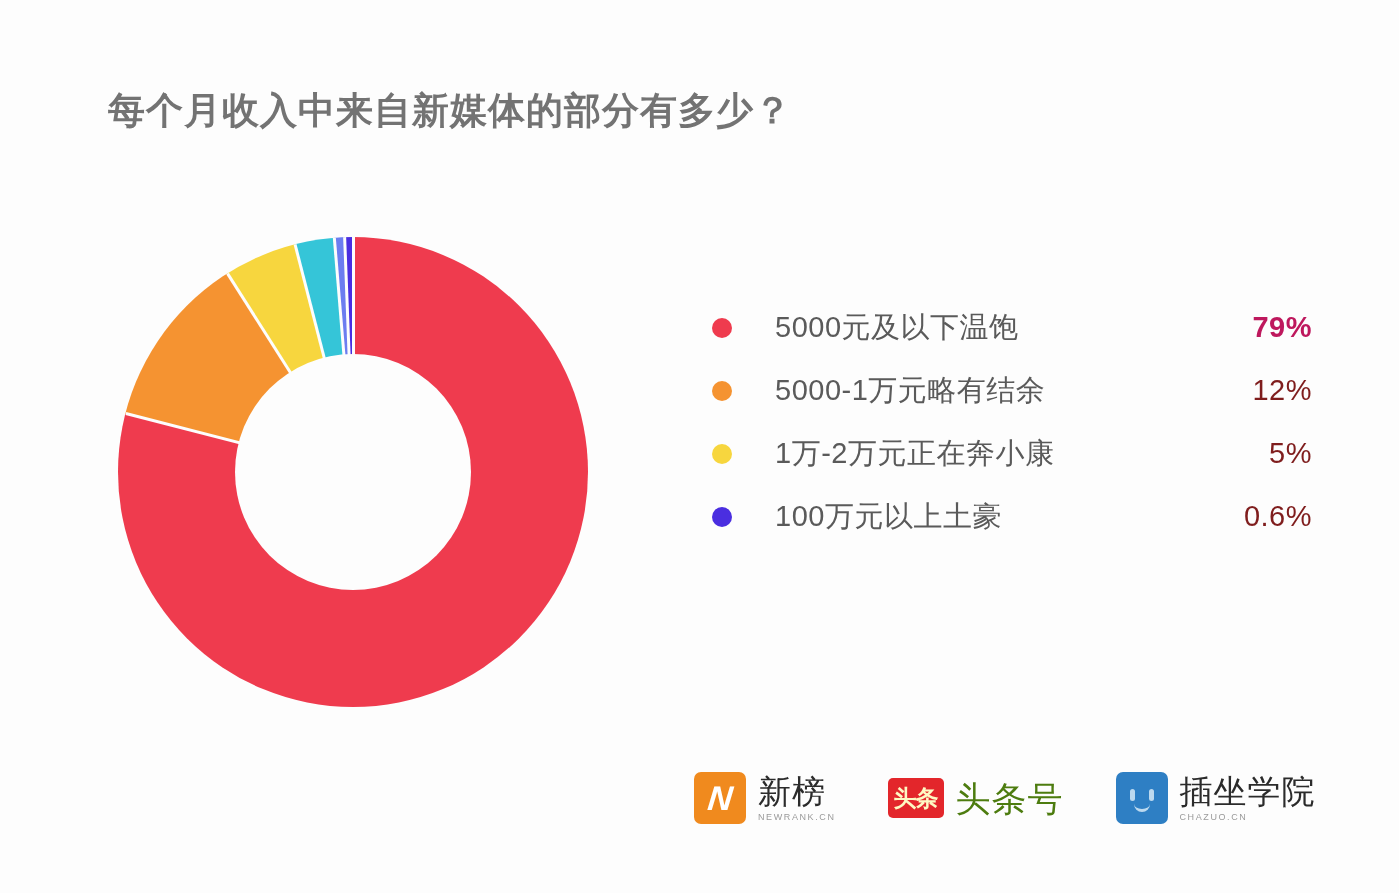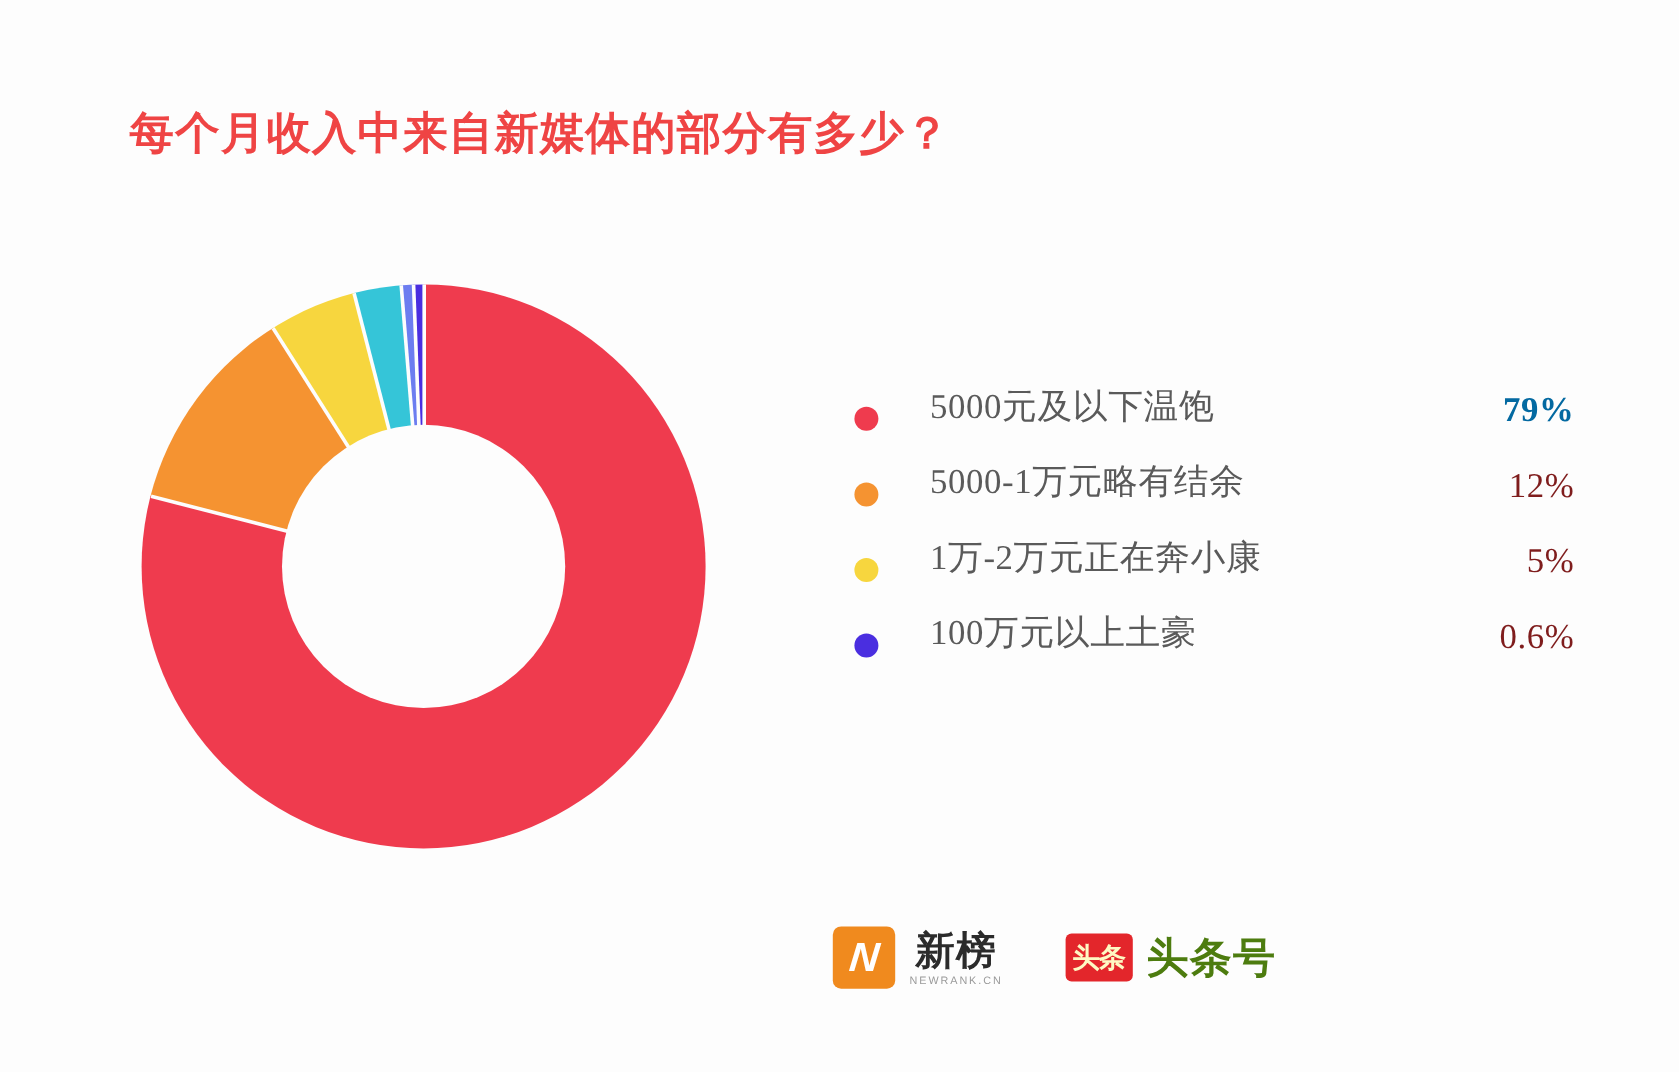--- a/index.html
+++ b/index.html
@@ -15,21 +15,21 @@
     position: relative;
   }
 
   
   #chart-title {
     position: absolute;
     left: 108px;
     top: 86px;
     font-size: 37px;
     font-weight: bold;
-    color: #ef4444;
+    color: #737373;
     letter-spacing: 1px;
     white-space: nowrap;
   }
 
   
   #donut-wrap {
     position: absolute;
     left: 118px;
     top: 237px;
     width: 470px;
@@ -64,23 +64,22 @@
 
   
   #legend {
     position: absolute;
     left: 712px;
     top: 296px;
     width: 600px;
   }
   .legend-row {
     display: flex;
-    align-items: flex-end;
+    align-items: center;
     height: 63px;
-    font-family: Liberation Serif, serif;
   }
   .legend-dot {
     width: 20px;
     height: 20px;
     border-radius: 50%;
     flex: 0 0 auto;
   }
   .legend-label {
     margin-left: 43px;
     font-size: 29px;
@@ -92,21 +91,21 @@
   .legend-value {
     font-size: 29px;
     color: #7f1d1d;
     text-align: right;
     width: 120px;
     flex: 0 0 auto;
     letter-spacing: 0.5px;
   }
   .legend-row.primary .legend-value {
     font-weight: bold;
-    color: #0369a1;
+    color: #be185d;
   }
 
   
   #footer-logos {
     position: absolute;
     left: 694px;
     top: 772px;
     display: flex;
     align-items: center;
     gap: 52px;
@@ -132,25 +131,24 @@
   .logo-mark.chazuo  { background: #2e7fc4; }
 
   .logo-text-block {
     display: flex;
     flex-direction: column;
     justify-content: center;
     line-height: 1;
   }
   .logo-cn {
     font-size: 33px;
-    font-weight: bold;
+    font-weight: normal;
     color: #2b2b2b;
     letter-spacing: 1px;
     white-space: nowrap;
-    text-align: center;
   }
   .logo-en {
     font-size: 9px;
     color: #9a9a9a;
     letter-spacing: 1.6px;
     margin-top: 5px;
     white-space: nowrap;
   }
   .logo-cn.toutiao-cn { font-size: 35px; color: #4d7c0f; }
 
@@ -253,14 +251,25 @@
 
   <div class="logo">
     <span class="logo-mark toutiao">
       <span class="glyph-tt">头条</span>
     </span>
     <span class="logo-text-block">
       <span class="logo-cn toutiao-cn">头条号</span>
     </span>
   </div>
 
+  <div class="logo">
+    <span class="logo-mark chazuo">
+      <span class="face-eye left"></span>
+      <span class="face-eye right"></span>
+      <span class="face-mouth"></span>
+    </span>
+    <span class="logo-text-block">
+      <span class="logo-cn">插坐学院</span>
+      <span class="logo-en">CHAZUO.CN</span>
+    </span>
+  </div>
 
 </div>
 
 </body></html>

